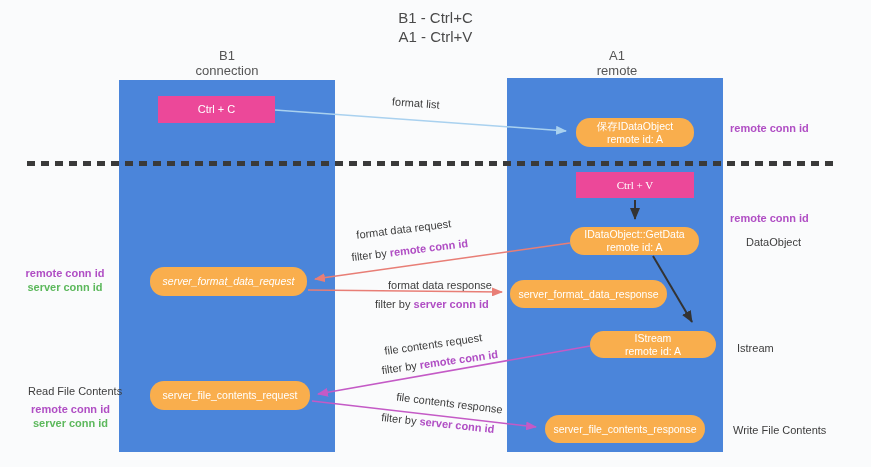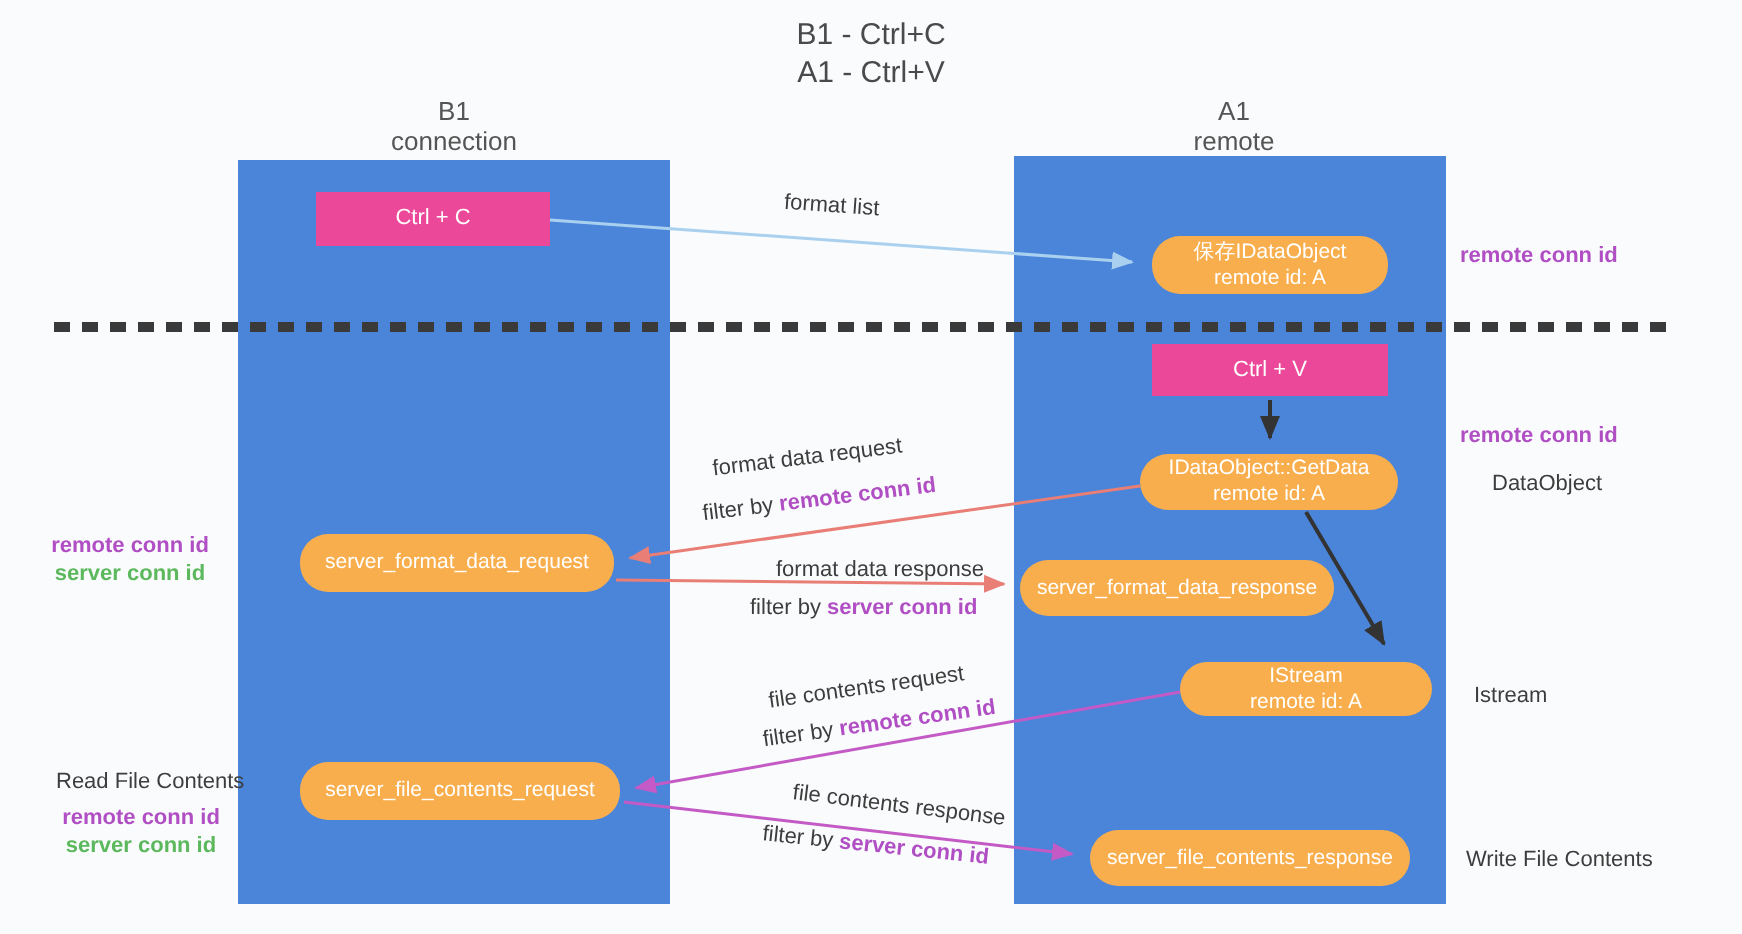--- a/index.html
+++ b/index.html
@@ -130,35 +130,35 @@
 
   <div class="node green" style="left:158px; top:96px; width:117px; height:27px;">
     <span>Ctrl + C</span>
   </div>
 
   <div class="node orange small" style="left:576px; top:118px; width:118px; height:29px;">
     <div>保存IDataObject</div>
     <div>remote id: A</div>
   </div>
 
-  <div class="node green" style="left:576px; top:172px; width:118px; height:26px;">
+  <div class="node green" style="left:576px; top:172px; width:118px; height:26px;font-family:Liberation Serif, serif;">
     <span>Ctrl + V</span>
   </div>
 
   <div class="node orange small" style="left:570px; top:227px; width:129px; height:28px;">
     <div>IDataObject::GetData</div>
     <div>remote id: A</div>
   </div>
 
   <div class="node orange small" style="left:590px; top:331px; width:126px; height:27px;">
     <div>IStream</div>
     <div>remote id: A</div>
   </div>
 
-  <div class="node orange small" style="left:150px; top:267px; width:157px; height:29px;">
+  <div class="node orange small" style="left:150px; top:267px; width:157px; height:29px;font-style:italic;">
     <span>server_format_data_request</span>
   </div>
 
   <div class="node orange small" style="left:510px; top:280px; width:157px; height:28px;">
     <span>server_format_data_response</span>
   </div>
 
   <div class="node orange small" style="left:150px; top:381px; width:160px; height:29px;">
     <span>server_file_contents_request</span>
   </div>

